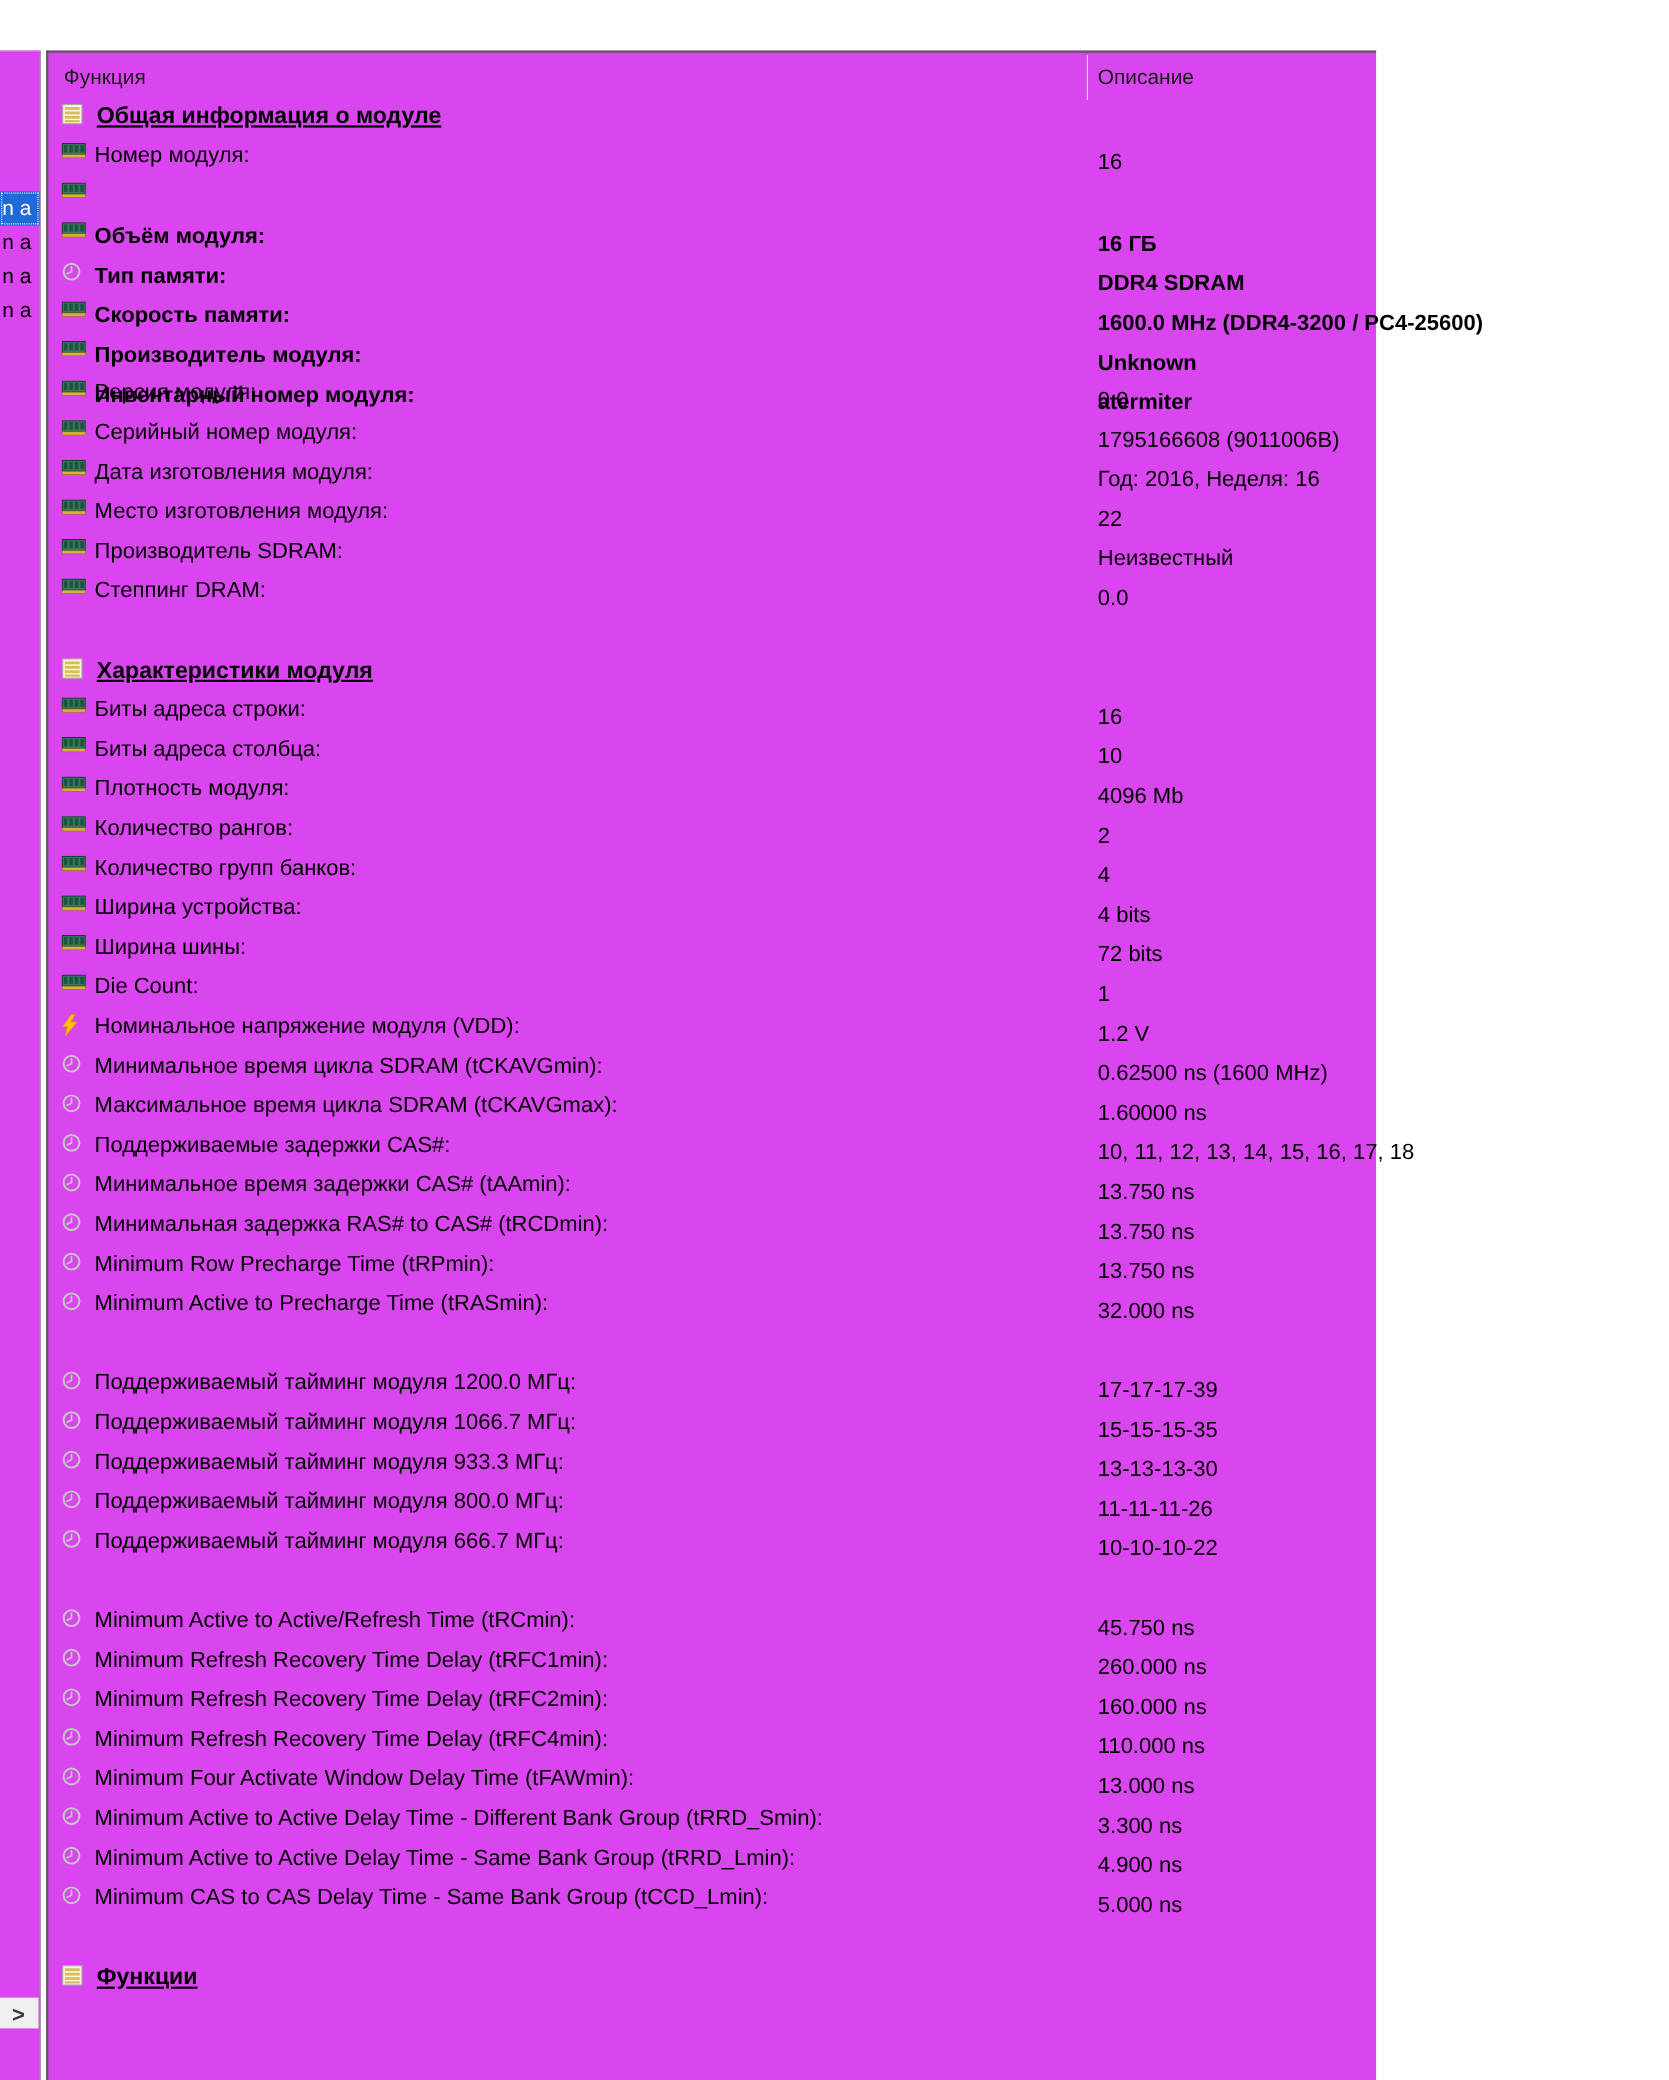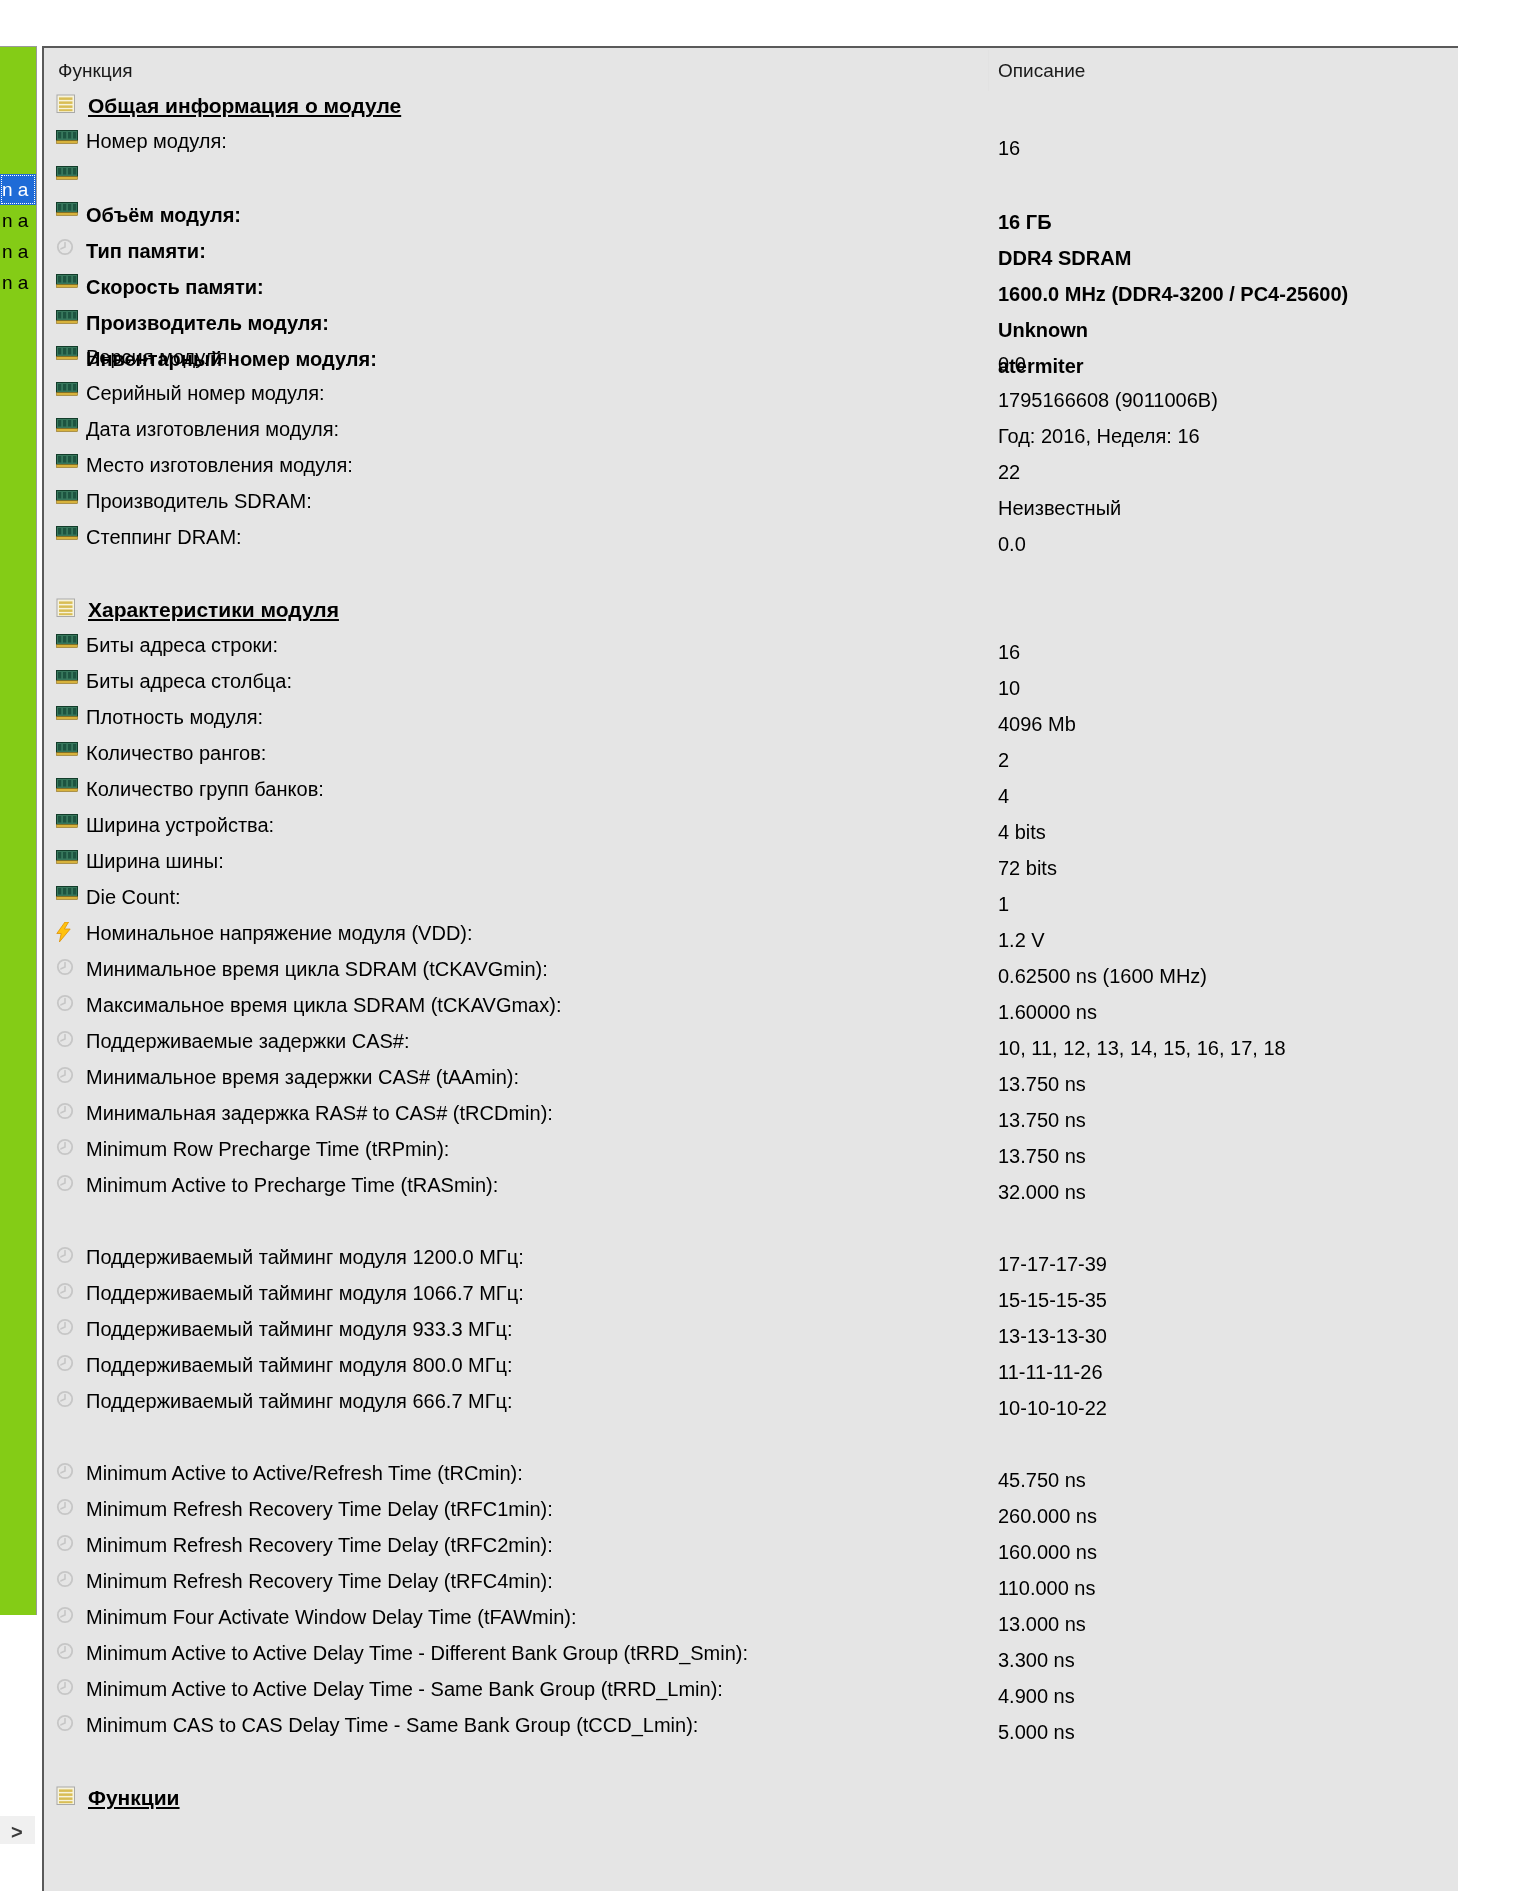--- a/index.html
+++ b/index.html
@@ -1,31 +1,31 @@
 <!DOCTYPE html>
 <html style="--accent: #1e6bd7;"><head>
 <meta charset="utf-8">
 <style>
   html,body{margin:0;padding:0;background:#fff;}
   #screen{position:relative;width:1517px;height:1891px;background:#ffffff;
           font-family:"Liberation Sans",sans-serif;overflow:hidden;}
 
   
-  .sidebar{position:absolute;left:0;top:46px;width:37px;height:1569px;
-           border-top:1px solid #9a9a9a;border-right:1px solid #9a9a9a;box-sizing:border-box;background:#84cc16;}
+  .sidebar{position:absolute;left:0;top:46px;width:37px;height:1845px;
+           border-top:1px solid #9a9a9a;border-right:1px solid #9a9a9a;box-sizing:border-box;background:#d946ef;}
   .sidebar-list{position:absolute;left:0;top:127px;width:36px;}
   .sb-item{height:31px;display:flex;align-items:center;font-size:19px;color:#000;
            padding-left:2px;white-space:nowrap;overflow:hidden;cursor:default;}
   .sb-item.selected{background:var(--accent,#1e6bd7);color:#fff;outline:1px dotted #fff;outline-offset:-2px;}
   .sb-bottom{position:absolute;left:0;top:1816px;width:35px;height:28px;background:#f0f0f0;}
   .chevron{position:absolute;left:11px;top:1822px;font-size:20px;line-height:20px;color:#3a3a3a;font-weight:bold;cursor:pointer;}
 
   
-  .panel{position:absolute;left:42px;top:46px;width:1416px;height:1845px;box-sizing:border-box;
-         border-left:2px solid #5a5a5a;border-top:2px solid #5a5a5a;background:#e5e5e5;}
+  .panel{position:absolute;left:42px;top:46px;width:1209px;height:1845px;box-sizing:border-box;
+         border-left:2px solid #5a5a5a;border-top:2px solid #5a5a5a;background:#d946ef;}
   .panel-header{position:relative;height:46px;}
   .col-head{position:absolute;top:0;height:46px;display:flex;align-items:center;
             font-size:19px;color:#1a1a1a;white-space:nowrap;}
   .col-head.fn{left:14px;}
   .col-head.desc{left:954px;}
   .header-divider{position:absolute;left:944px;top:2px;width:1px;height:41px;background:#e2e2e2;}
 
   .rows{position:absolute;left:0;top:46px;right:0;}
   .t-row{position:relative;height:36px;display:flex;align-items:flex-start;padding-left:12px;}
   .t-row.blank{height:36px;}

